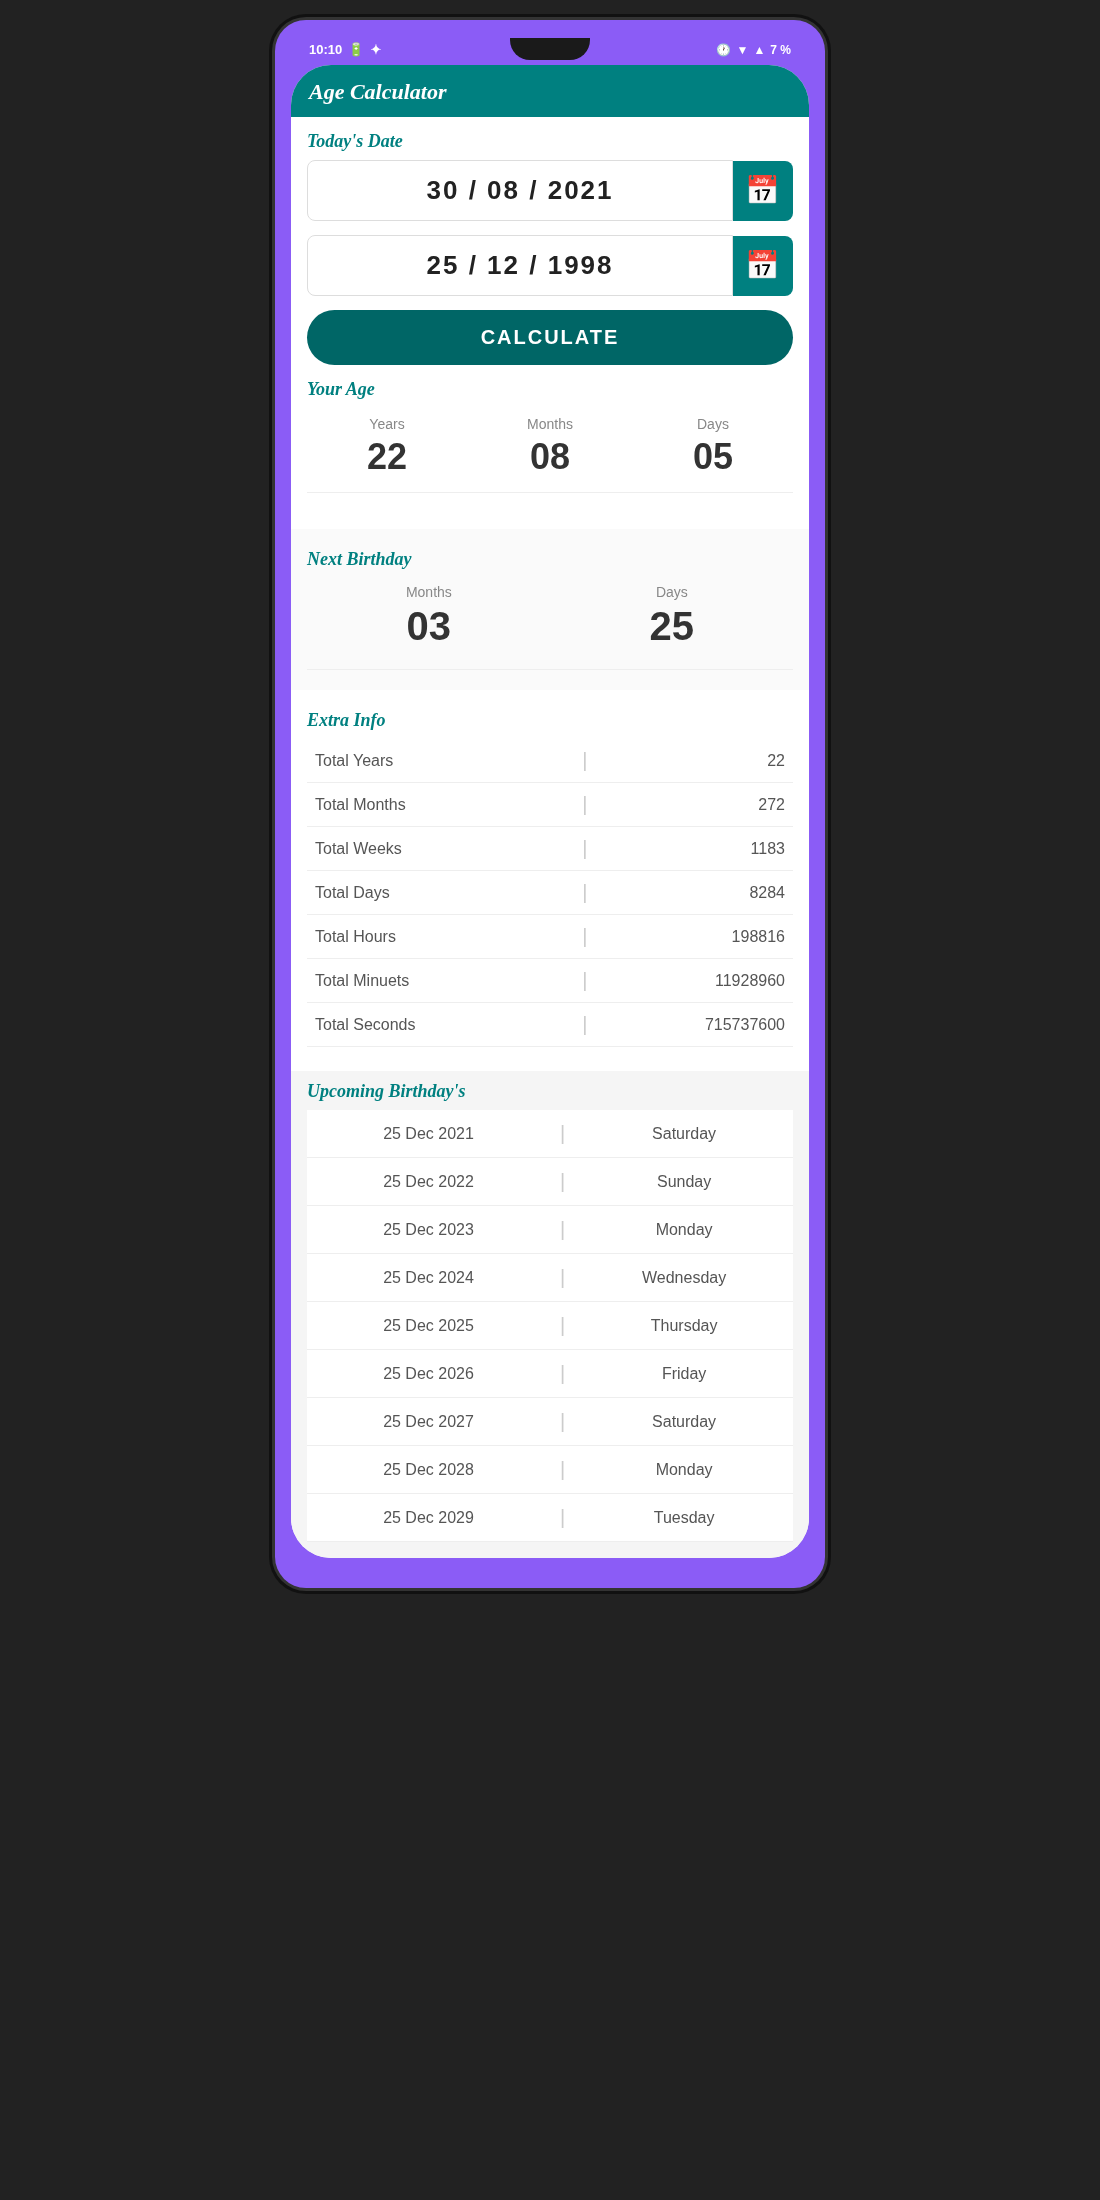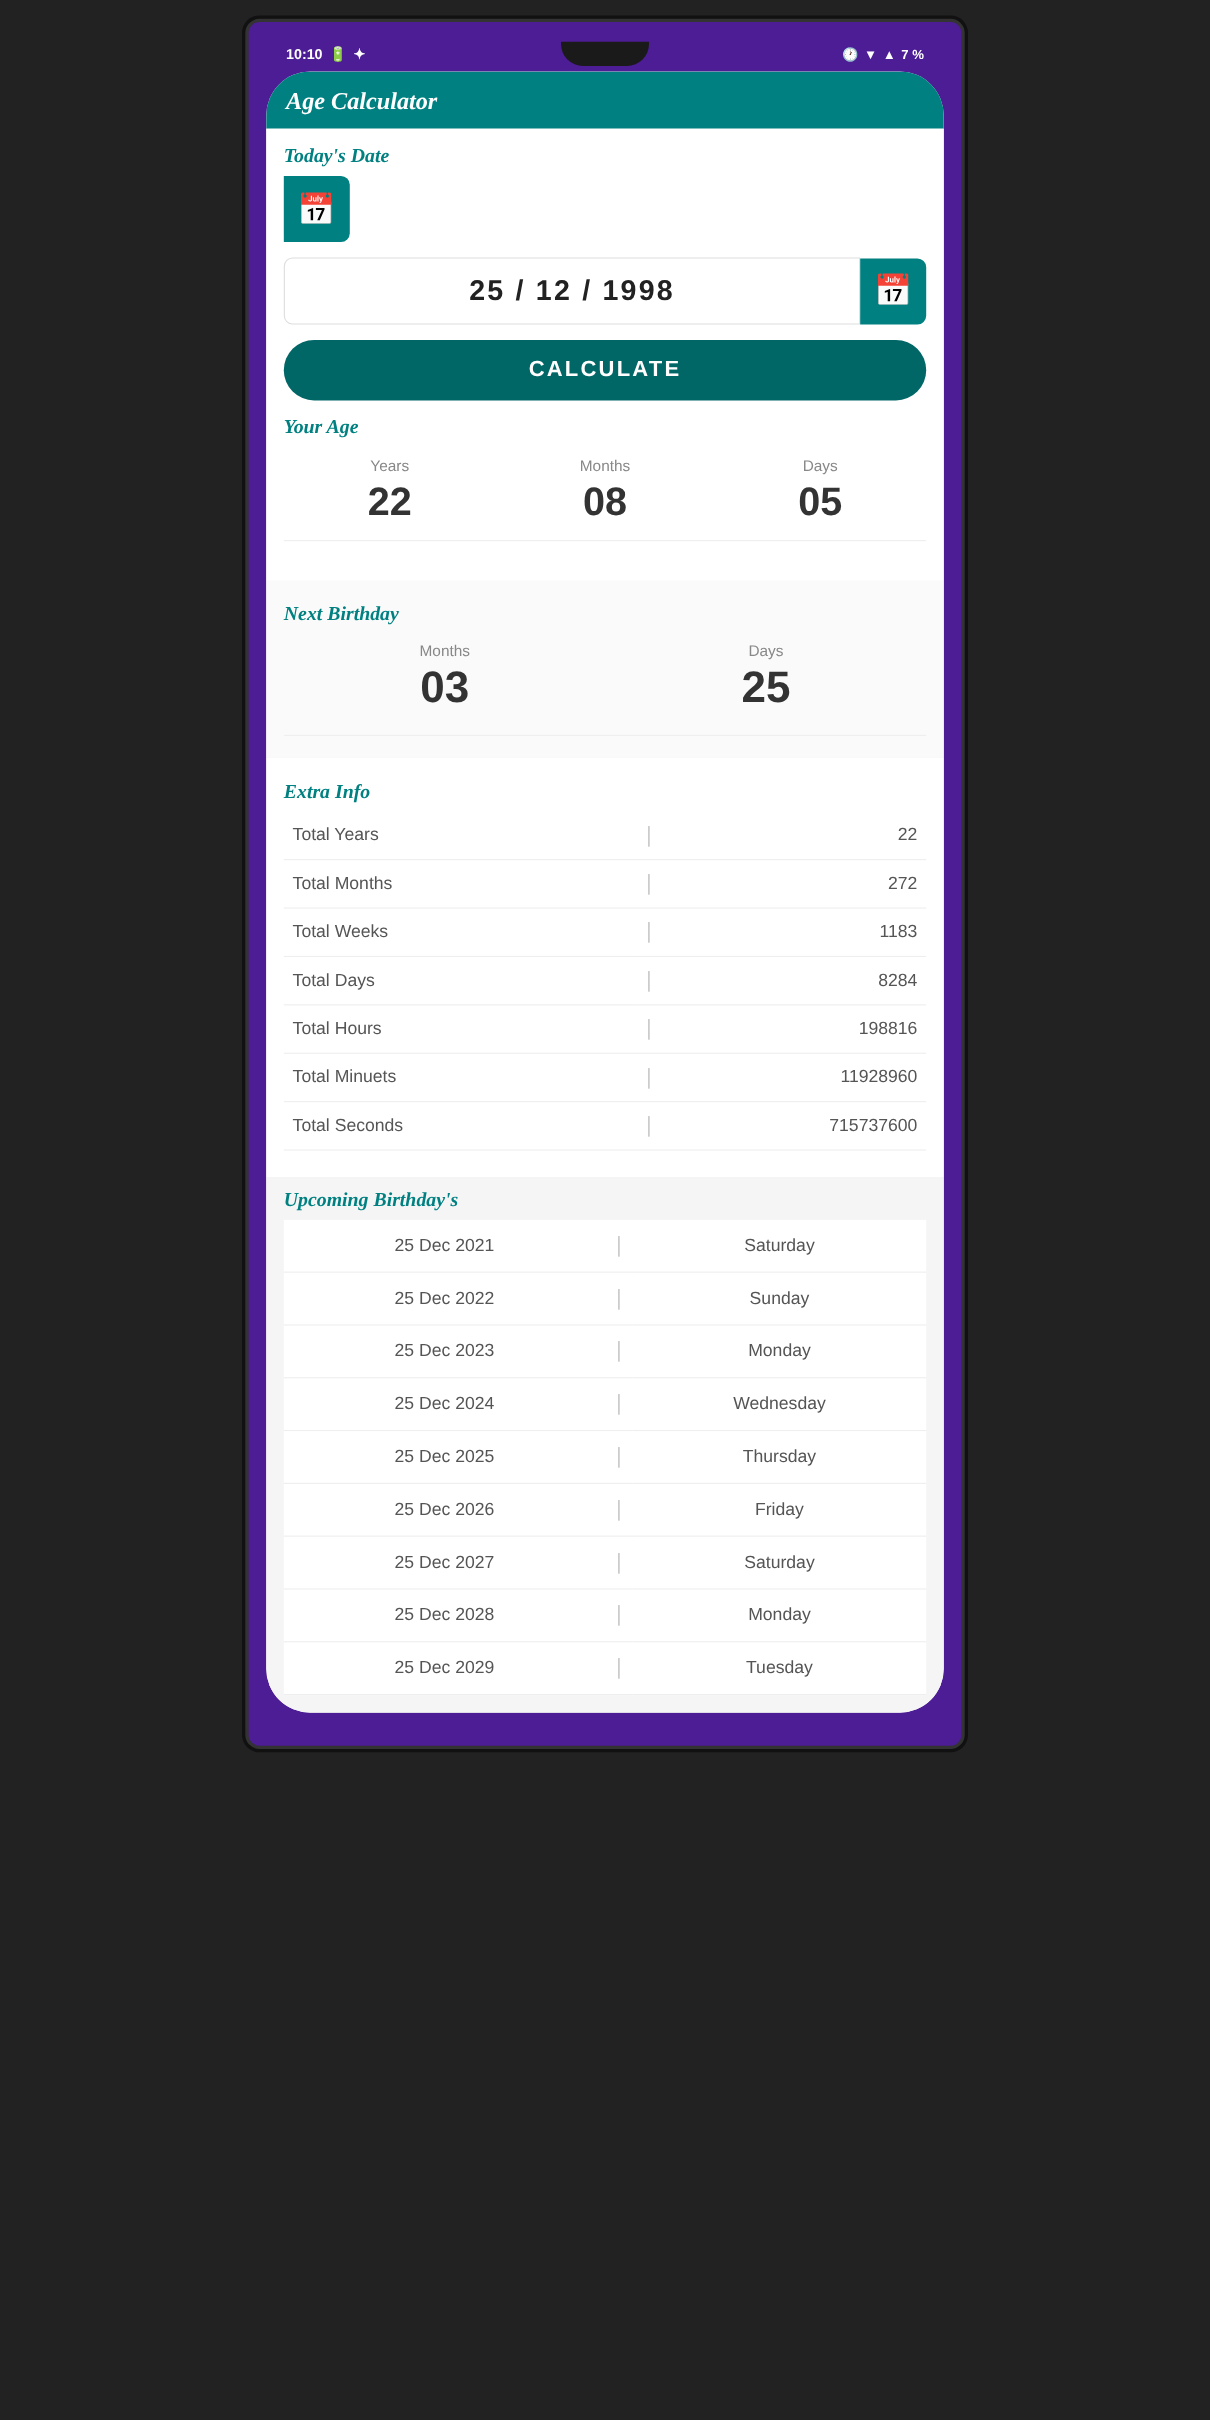--- a/index.html
+++ b/index.html
@@ -7,24 +7,24 @@
     body {
       background: #222;
       display: flex;
       justify-content: center;
       align-items: flex-start;
       min-height: 100vh;
       font-family: 'Arial', sans-serif;
     }
 
     .phone-shell {
-      width: 648px;
+      width: 550px;
       min-height: 1100px;
-      background: #4c1d95;
-      border-radius: 10px;
+      background: #8b5cf6;
+      border-radius: 31px;
       padding: 18px 16px 30px 16px;
       position: relative;
       box-shadow: 0 0 0 3px #333, 0 0 0 6px #111;
       margin: 20px auto;
     }
 
     .status-bar {
       display: flex;
       justify-content: space-between;
       align-items: center;
@@ -314,20 +314,21 @@
 
     <div class="app-header">
       <span class="app-title">Age Calculator</span>
     </div>
 
     <div class="content">
 
       <div>
         <div class="section-label">Today's Date</div>
         <div class="date-row">
+          <div class="date-input">30 / 08 / 2021</div>
           <button class="calendar-btn">
             <span class="calendar-icon">📅</span>
           </button>
         </div>
       </div>
 
       <div>
         <div class="date-row">
           <div class="date-input">25 / 12 / 1998</div>
           <button class="calendar-btn">

